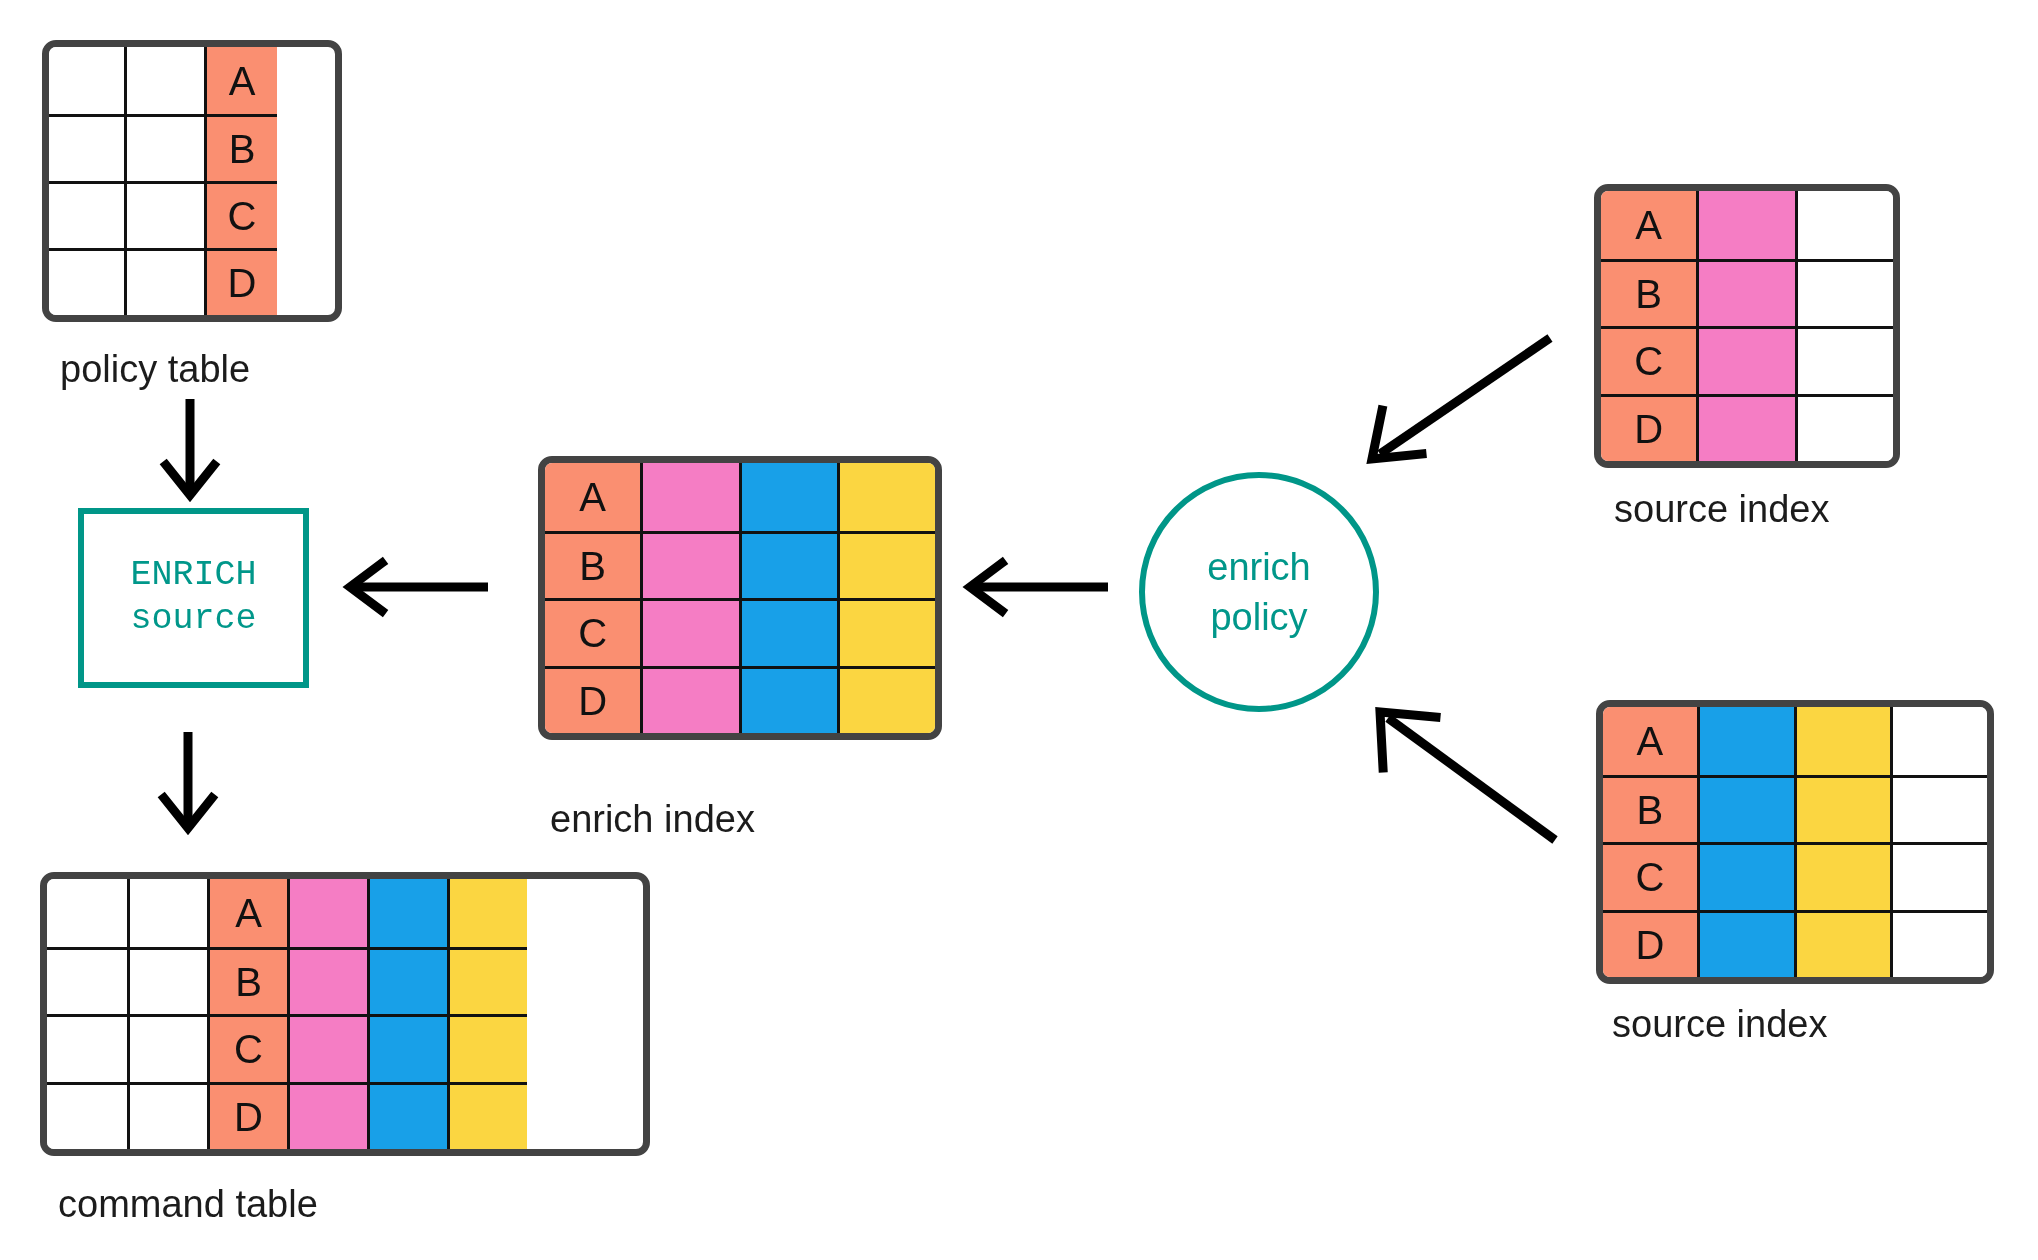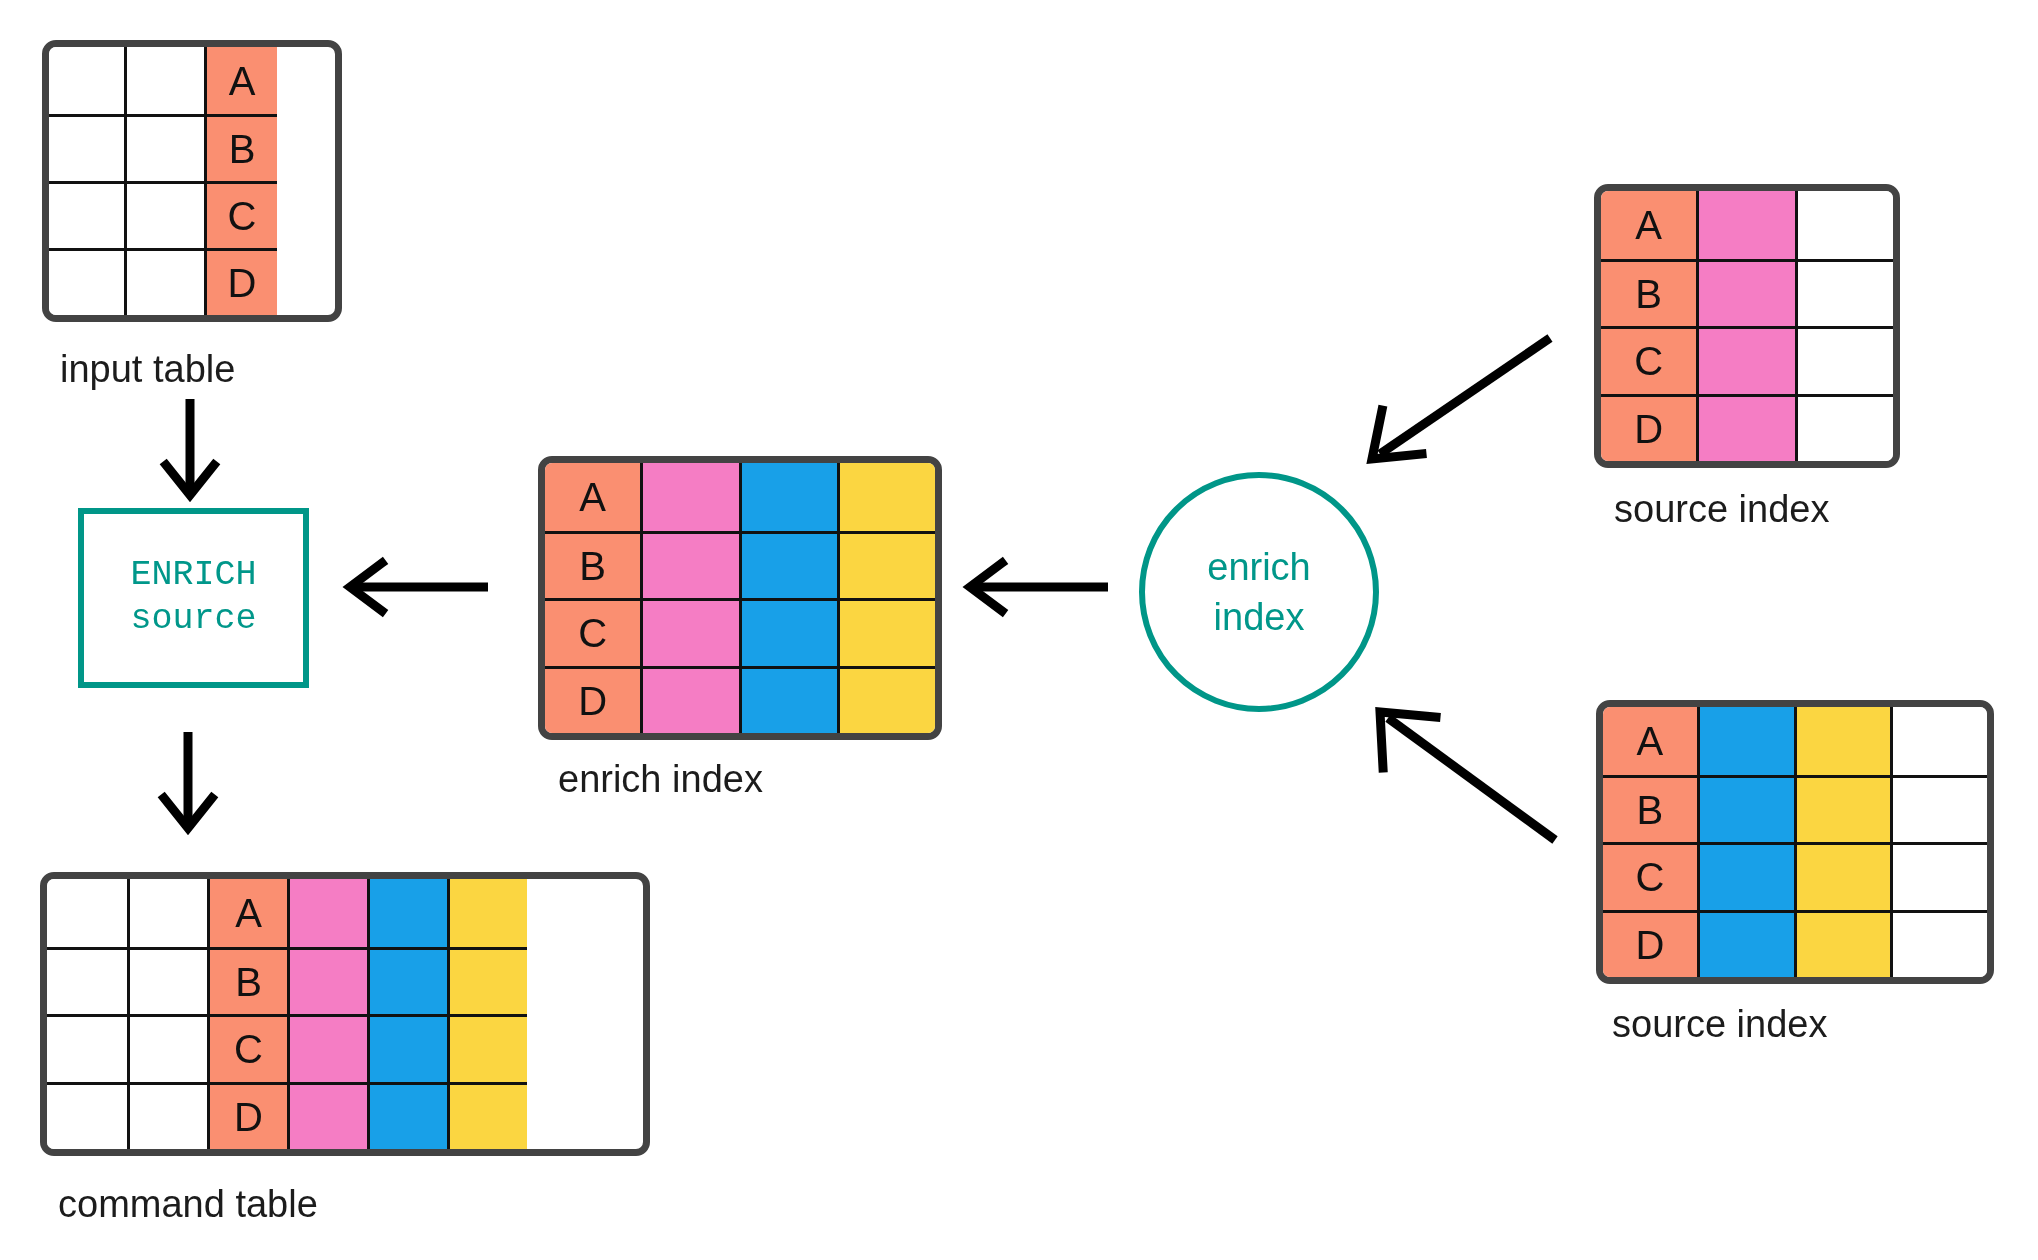--- a/index.html
+++ b/index.html
@@ -131,21 +131,21 @@
         <div class="cell c-white" style="flex: 0 0 75px;"></div>
         <div class="cell c-white" style="flex: 0 0 80px;"></div>
         <div class="cell c-salmon" style="flex: 0 0 73px;">C</div>
       </div>
       <div class="row">
         <div class="cell c-white" style="flex: 0 0 75px;"></div>
         <div class="cell c-white" style="flex: 0 0 80px;"></div>
         <div class="cell c-salmon" style="flex: 0 0 73px;">D</div>
       </div>
     </div>
-  <div class="caption" style="left:60px; top:350px;">input table</div>
+  <div class="caption" style="left:60px; top:350px;">policy table</div>
 
   <svg class="arrow-svg" style="left:150px; top:395px; width:90px; height:110px;" viewBox="0 0 90 110">
     <line x1="40" y1="4" x2="40" y2="94" stroke="#000000" stroke-width="9"></line>
     <path d="M 16 70 L 40 100 L 64 70" fill="none" stroke="#000000" stroke-width="9" stroke-linecap="square" stroke-linejoin="miter"></path>
   </svg>
 
   <div class="cmd-box" style="left:78px; top:508px; width:231px; height:180px;">
     <div class="cmd-line">ENRICH</div>
     <div class="cmd-line">source</div>
   </div>
@@ -215,30 +215,30 @@
         <div class="cell c-blue" style="flex: 1 1 0px;"></div>
         <div class="cell c-yellow" style="flex: 1 1 0px;"></div>
       </div>
       <div class="row">
         <div class="cell c-salmon" style="flex: 1 1 0px;">D</div>
         <div class="cell c-pink" style="flex: 1 1 0px;"></div>
         <div class="cell c-blue" style="flex: 1 1 0px;"></div>
         <div class="cell c-yellow" style="flex: 1 1 0px;"></div>
       </div>
     </div>
-  <div class="caption" style="left:550px; top:760px;margin-left:8px;">enrich index</div>
+  <div class="caption" style="left:550px; top:800px;">enrich index</div>
 
   <svg class="arrow-svg" style="left:960px; top:560px; width:155px; height:60px;" viewBox="0 0 155 60">
     <line x1="148" y1="27" x2="16" y2="27" stroke="#000000" stroke-width="9"></line>
     <path d="M 42 3 L 10 27 L 42 51" fill="none" stroke="#000000" stroke-width="9" stroke-linecap="square" stroke-linejoin="miter"></path>
   </svg>
 
   <div class="policy" style="left:1139px; top:472px; width:240px; height:240px;">
     <div class="p-line">enrich</div>
-    <div class="p-line">index</div>
+    <div class="p-line">policy</div>
   </div>
 
   <svg class="arrow-svg" style="left:1360px; top:330px; width:200px; height:140px;" viewBox="0 0 200 140">
     <line x1="190" y1="8" x2="20" y2="124" stroke="#000000" stroke-width="9"></line>
     <path d="M 22 80 L 12 129 L 62 124" fill="none" stroke="#000000" stroke-width="9" stroke-linecap="square" stroke-linejoin="miter"></path>
   </svg>
 
   <div class="tbl" id="source-index-top" style="left:1594px; top:184px; width:306px; height:284px;">
       <div class="row">
         <div class="cell c-salmon" style="flex: 1 1 0px;">A</div>

